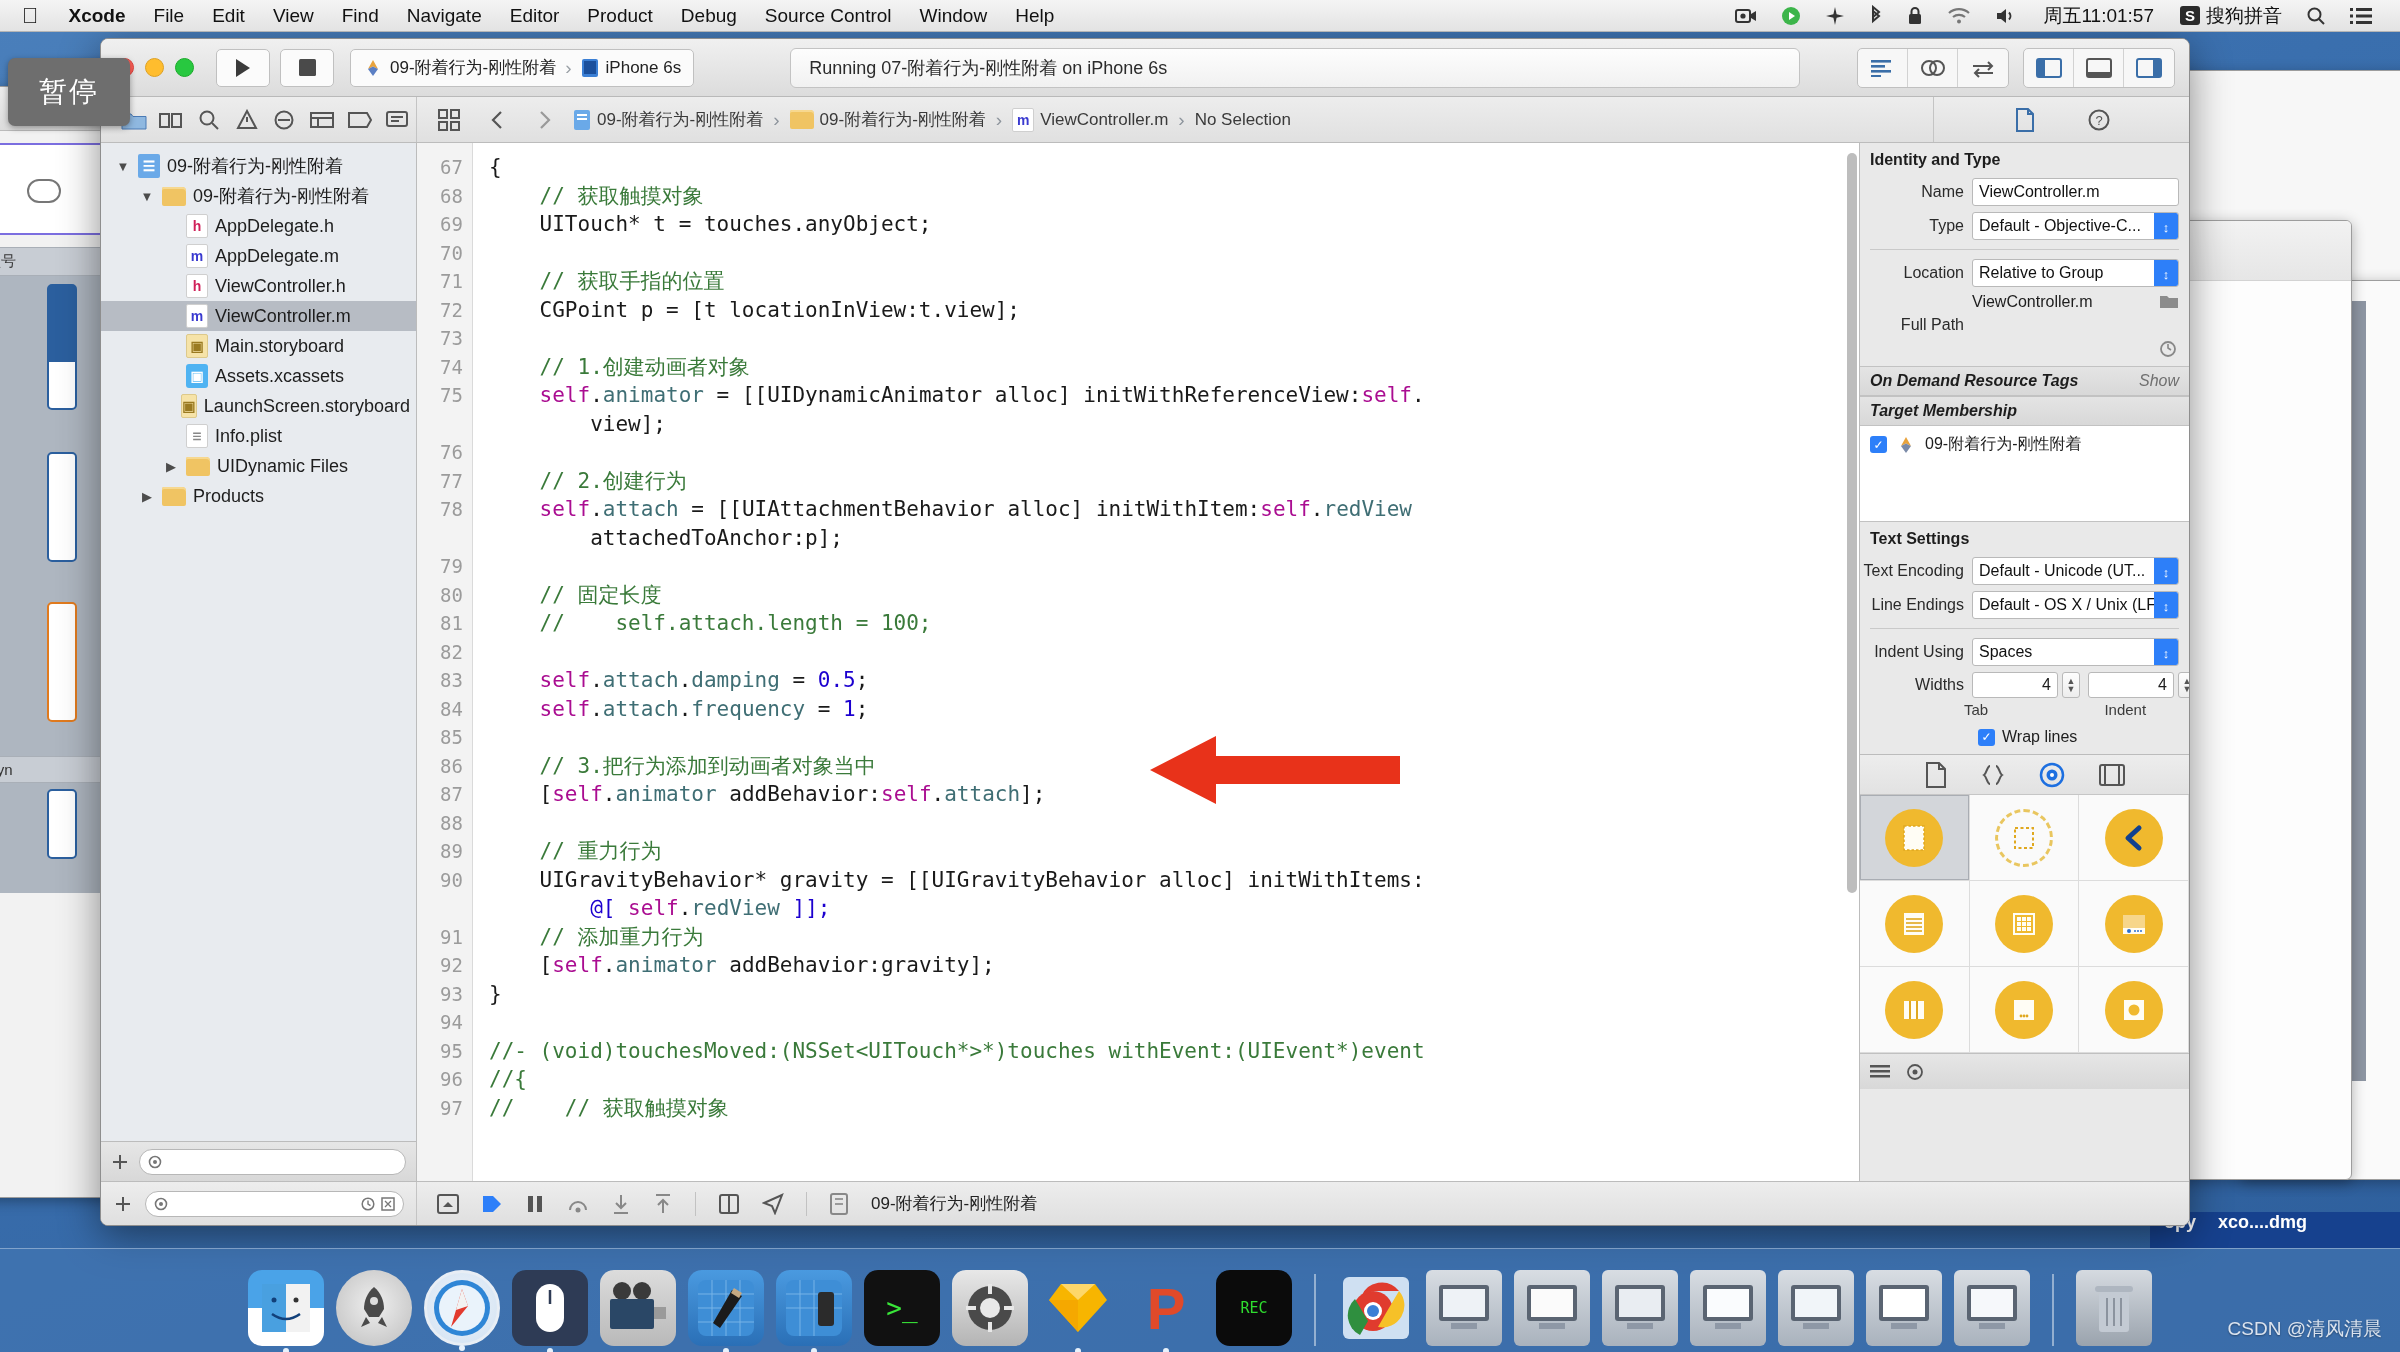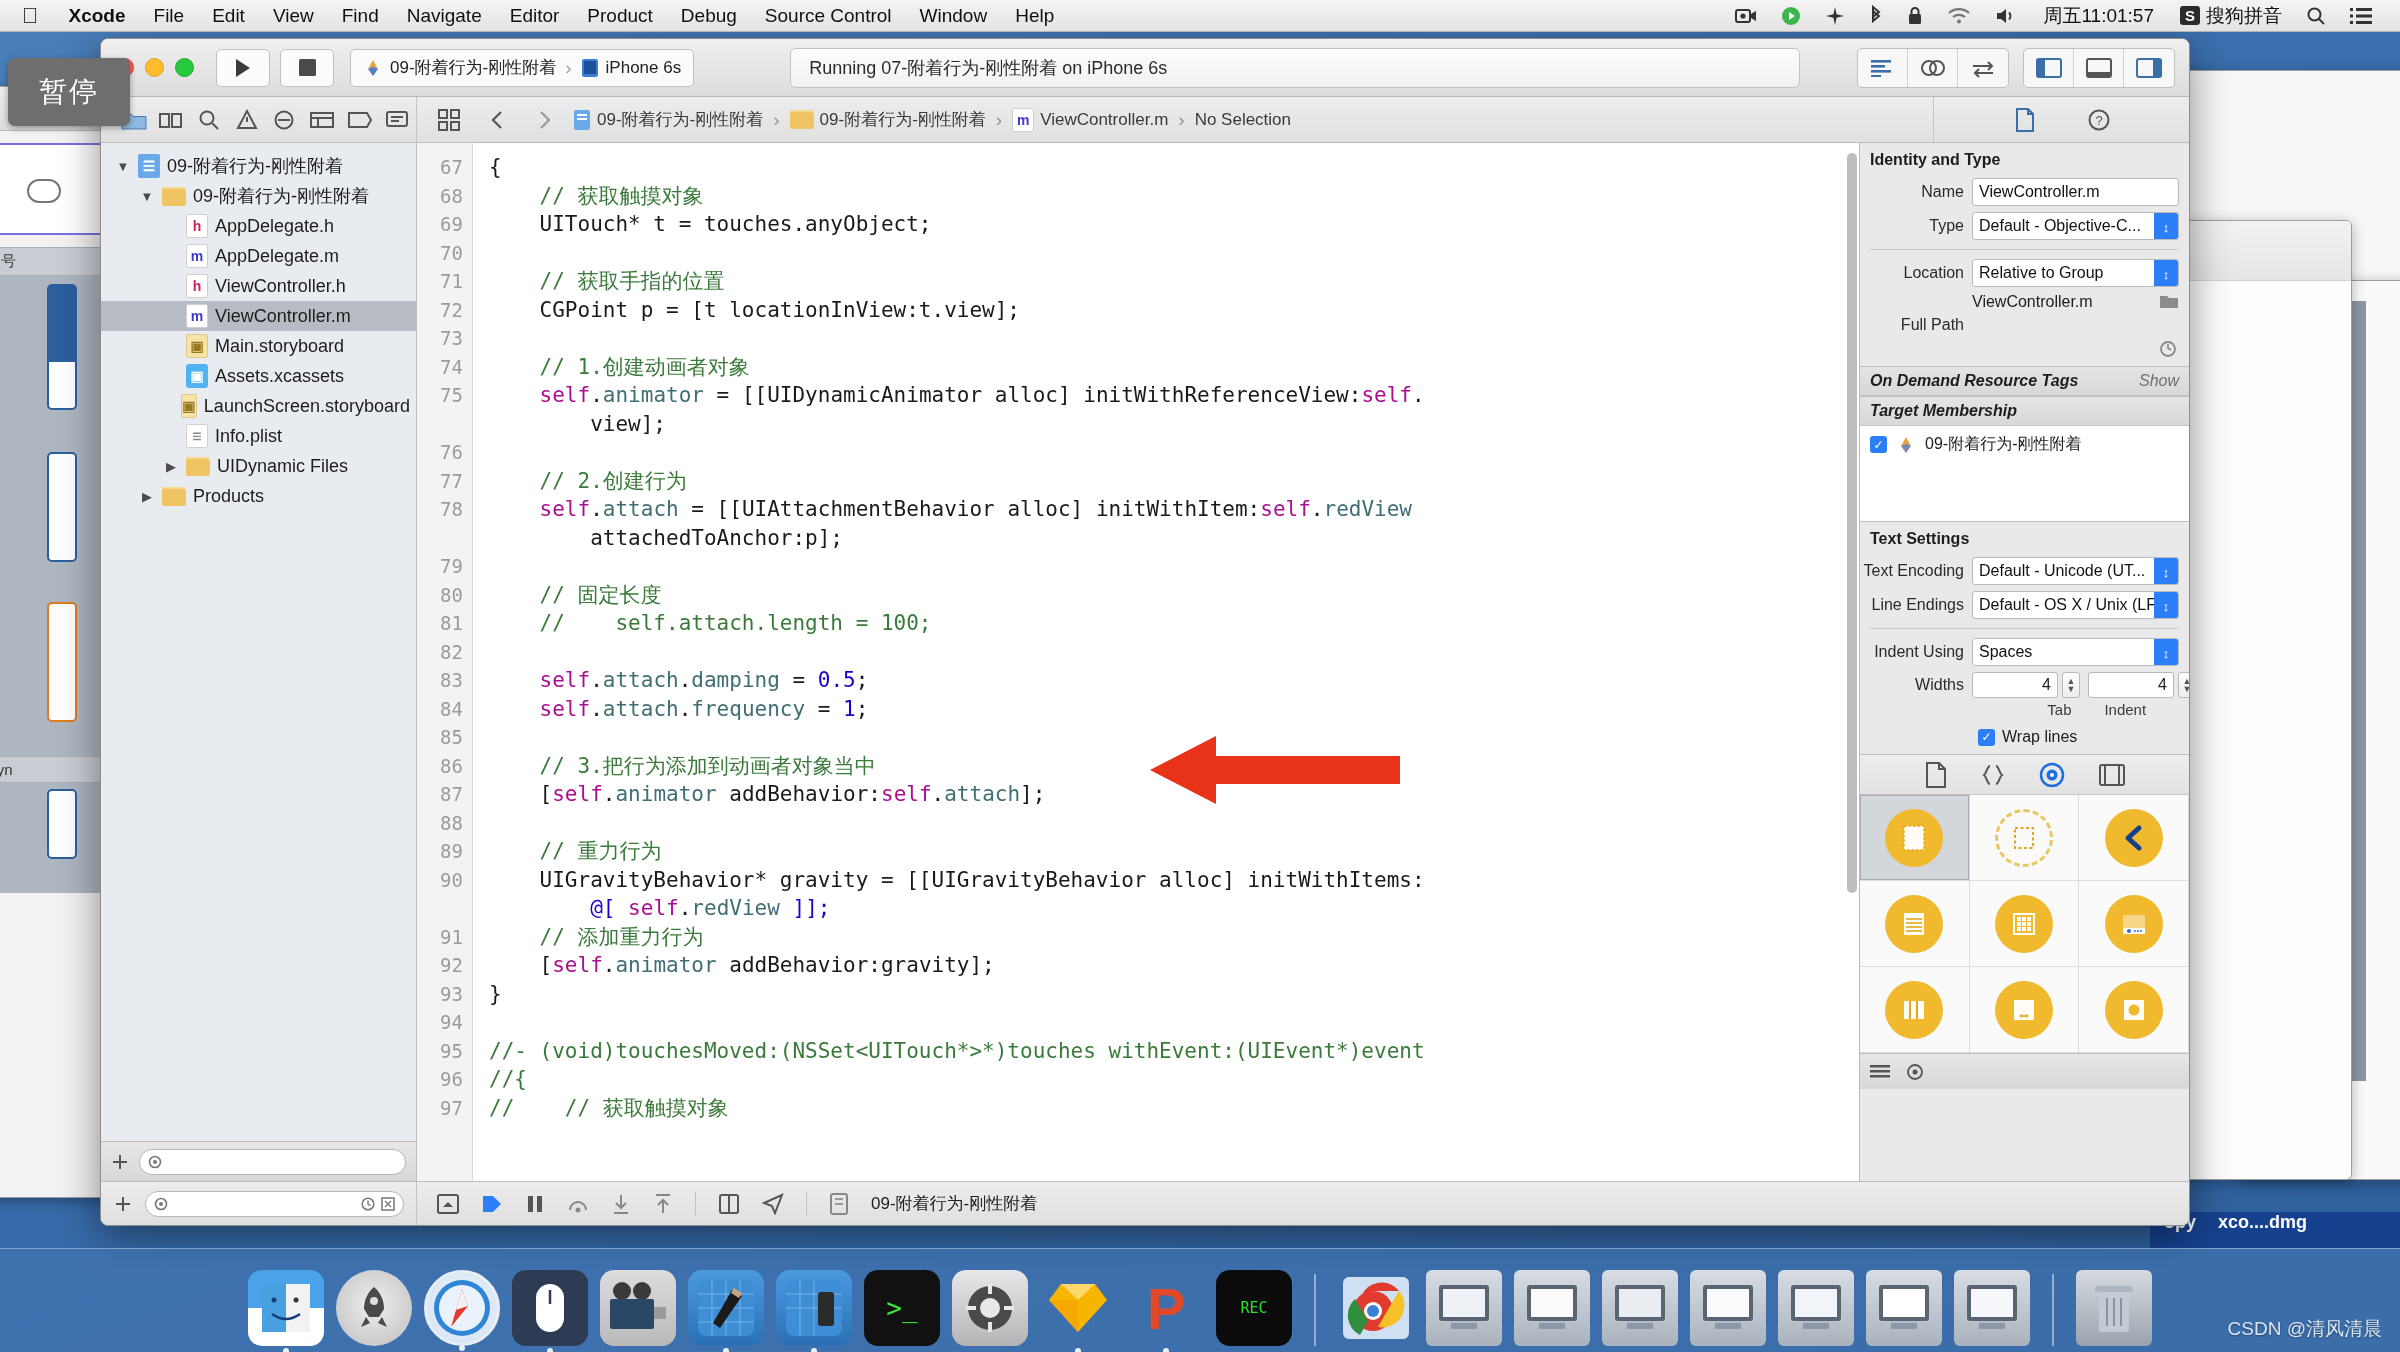--- a/index.html
+++ b/index.html
@@ -210,21 +210,21 @@
     background:linear-gradient(#e4e4e4,#d8d8d8); border-top:1px solid #c2c2c2; border-bottom:1px solid #c2c2c2;
     padding:5px 10px; font-weight:bold; font-size:16px; display:flex; justify-content:space-between; align-items:center;font-style:italic;
   }
   .insp-hdr .show { font-weight:normal; color:#6f6f6f; }
   .target-list { background:#fff; height:96px; border-bottom:1px solid #c2c2c2; padding:8px 10px; }
   .target-row { display:flex; align-items:center; gap:8px; font-size:16px;}
   .cbx { width:17px; height:17px; border-radius:3px; background:#2d7ff9; color:#fff; display:flex; align-items:center; justify-content:center; font-size:12px; flex:0 0 17px;}
   .wrap-row { display:flex; align-items:center; gap:7px; padding:6px 0 8px 118px; font-size:16px;}
   .sublabels { display:flex; padding:0 10px 4px 0; font-size:15px; color:#3b3b3b;}
   .sublabels .s1{ width:104px; flex:0 0 104px;}
-  .sublabels .s2{ width:108px; text-align:right;}
+  .sublabels .s2{ width:108px; text-align:left;}
   .sublabels .s3{ width:108px; text-align:center;}
 
   
   .library { border-top:1px solid #bcbcbc; background:#ededed; flex:0 0 auto;}
   .lib-tabs { height:40px; display:flex; align-items:center; justify-content:center; gap:34px; border-bottom:1px solid #c6c6c6; background:linear-gradient(#ededed,#e2e2e2);}
   .lib-grid { display:grid; grid-template-columns:repeat(3,1fr); }
   .lib-cell { height:86px; border-right:1px solid #dcdcdc; border-bottom:1px solid #dcdcdc; display:flex; align-items:center; justify-content:center; background:#fafafa;}
   .lib-cell.sel { background:#d3d6da; box-shadow: inset 0 0 0 1px #a9adb3; }
   .lib-ico { width:58px; height:58px; border-radius:50%; background:#f0b92e; display:flex; align-items:center; justify-content:center;}
   .lib-ico.outline { background:transparent; border:3px dashed #e9c65f; }

